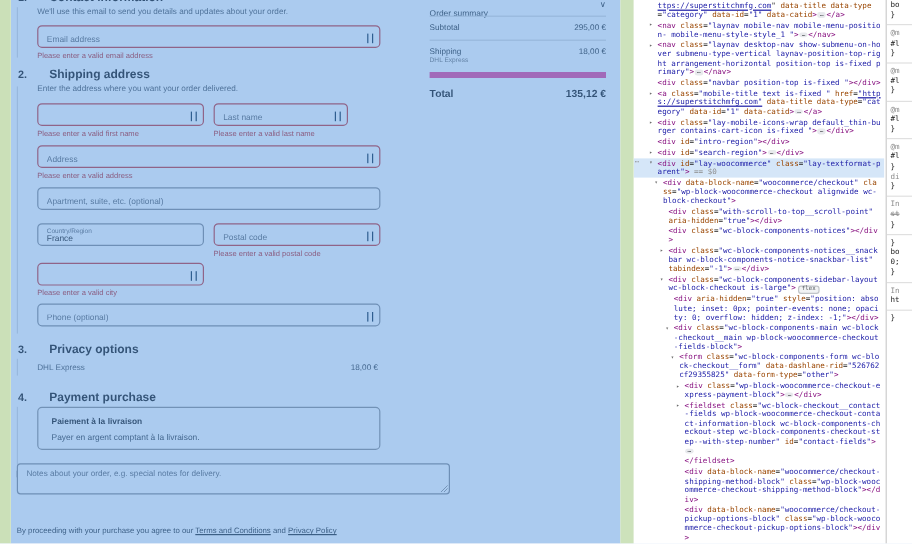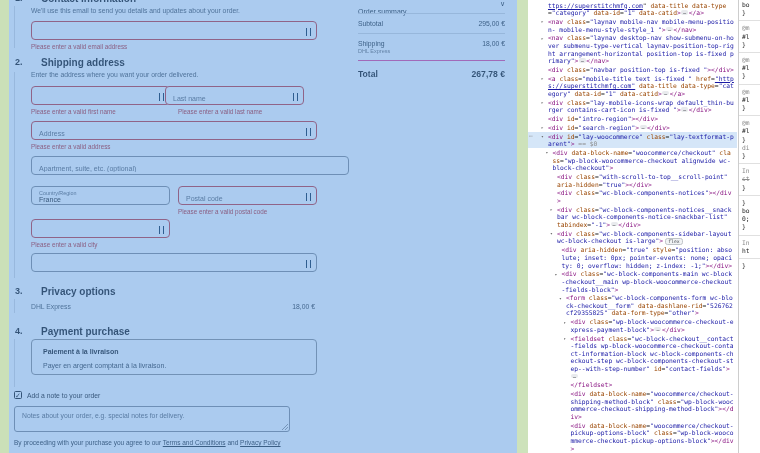--- a/index.html
+++ b/index.html
@@ -51,21 +51,21 @@
 
   
   #osum { position:absolute; left:349px; top:0; width:147px; }
   .os-title-row { position:relative; height:13px; }
   .os-title { font-size:7px; color:#2c3338; }
   .chev { position:absolute; right:0; top:0; font-size:7px; color:#2c3338; }
   .os-row { position:relative; border-top:1px solid #d9d9d9; padding:6px 0; }
   .os-lab { font-size:6.8px; color:#2c3338; }
   .os-sub { font-size:5.5px; color:#757575; margin-top:1px; }
   .os-val { position:absolute; right:0; top:6px; font-size:6.8px; color:#2c3338; }
-  .os-total { border-top:1px solid #ec4899; padding:8px 0; }
+  .os-total { border-top:5px solid #ec4899; padding:8px 0; }
   .os-total .os-lab, .os-total .os-val { font-size:8.6px; font-weight:bold; color:#1e1e1e; }
   .os-total .os-val { top:8px; }
 
   
   #devtools { position:absolute; left:528px; top:0; width:232px; height:453px; background:#fff;
     font-family:"DejaVu Sans Mono", monospace; font-size:6.3px; color:#1b1b1b; }
   #code-pane { position:absolute; left:0; top:0; width:209px; height:453px; overflow:hidden; padding-top:1px; }
   #styles-pane { position:absolute; left:210px; top:0; width:22px; height:453px;
     border-left:1px solid #cdcdcd; overflow:hidden; padding:1px 0 0 3px; }
   .crow { position:relative; line-height:7.6px; word-break:break-all; padding:0.6px 3px 0.6px 20px; }
@@ -96,84 +96,86 @@
 
     <div class="stepline" style="top:6px;height:42px;"></div>
     <div class="stepline" style="top:72px;height:206px;"></div>
     <div class="stepline" style="top:299px;height:14px;"></div>
     <div class="stepline" style="top:339px;height:48px;"></div>
 
     <div class="stepnum" style="top:-7px;">1.</div>
     <div class="stephead" style="top:-7px;">Contact information</div>
     <div class="stepdesc" style="top:7px;">We'll use this email to send you details and updates about your order.</div>
     <div class="fld error" style="left:22px;top:21px;width:286px;">
+      <input placeholder="Email address" style="">
       <span class="dash-ic"></span>
     </div>
     <div class="err" style="top:43px;">Please enter a valid email address</div>
 
     <div class="stepnum" style="top:57px;">2.</div>
     <div class="stephead" style="top:57px;">Shipping address</div>
     <div class="stepdesc" style="top:71px;">Enter the address where you want your order delivered.</div>
 
     <div class="fld error" style="left:22px;top:86px;width:139px;">
       <span class="dash-ic"></span>
     </div>
-    <div class="fld error" style="left:156px;top:86px;width:139px;">
+    <div class="fld error" style="left:169px;top:86px;width:112px;">
       <input placeholder="Last name" style="">
       <span class="dash-ic"></span>
     </div>
     <div class="err" style="top:108px;">Please enter a valid first name</div>
     <div class="err" style="left:169px;top:108px;">Please enter a valid last name</div>
 
     <div class="fld error" style="left:22px;top:121px;width:286px;">
       <input placeholder="Address" style="">
       <span class="dash-ic"></span>
     </div>
     <div class="err" style="top:143px;">Please enter a valid address</div>
 
-    <div class="fld noicon" style="left:22px;top:156px;width:318px;">
+    <div class="fld noicon" style="left:22px;top:156px;width:286px;">
       <input placeholder="Apartment, suite, etc. (optional)" style="">
     </div>
 
     <div class="fld" style="left:22px;top:186px;width:139px;">
       <span class="float-lab">Country/Region</span>
       <span class="float-val">France</span>
     </div>
     <div class="fld error" style="left:169px;top:186px;width:139px;">
       <input placeholder="Postal code" style="">
       <span class="dash-ic"></span>
     </div>
     <div class="err" style="left:169px;top:208px;">Please enter a valid postal code</div>
 
     <div class="fld error" style="left:22px;top:219px;width:139px;">
       <span class="dash-ic"></span>
     </div>
     <div class="err" style="top:241px;">Please enter a valid city</div>
 
     <div class="fld noicon" style="left:22px;top:253px;width:286px;">
+      <input placeholder="Phone (optional)" style="">
       <span class="dash-ic"></span>
     </div>
 
     <div class="stepnum" style="top:286px;">3.</div>
     <div class="stephead" style="top:286px;">Privacy options</div>
     <div class="stepdesc" style="top:303px;">DHL Express</div>
     <div style="position:absolute;right:202px;top:303px;font-size:6.8px;color:#3c434a;">18,00 €</div>
 
     <div class="stepnum" style="top:326px;">4.</div>
     <div class="stephead" style="top:326px;">Payment purchase</div>
     <div class="payment-box" style="left:22px;top:339px;width:286px;height:36px;">
       <div class="pay-title">Paiement à la livraison</div>
       <div class="pay-desc">Payer en argent comptant à la livraison.</div>
     </div>
 
     <div class="chkrow" style="top:391px;">
       <div class="chkbox">✓</div>
       <div class="chklab">Add a note to your order</div>
     </div>
-    <div class="note-area" style="left:5px;top:406px;width:276px;height:26px;">
+    <div class="note-area" style="left:5px;top:386px;width:361px;height:26px;">
       <textarea placeholder="Notes about your order, e.g. special notes for delivery." style=""></textarea>
       <div class="resize-grip"></div>
     </div>
 
     <div class="terms" style="left:5px;top:439px;"><span>By proceeding with your purchase you agree to our </span><a href="#">Terms and Conditions</a><span> and </span><a href="#">Privacy Policy</a></div>
 
     <div id="osum">
       <div class="os-title-row">
         <span class="os-title">Order summary</span>
         <span class="chev">∨</span>
@@ -182,21 +184,21 @@
         <div class="os-lab">Subtotal</div>
         <div class="os-val">295,00 €</div>
       </div>
       <div class="os-row">
         <div class="os-lab">Shipping</div>
         <div class="os-sub">DHL Express</div>
         <div class="os-val">18,00 €</div>
       </div>
       <div class="os-row os-total">
         <div class="os-lab">Total</div>
-        <div class="os-val">267,78 €</div>
+        <div class="os-val">135,12 €</div>
       </div>
     </div>
   </div>
 
   <div id="hl-overlay"></div>
   <div id="pad-left" class="pad-strip"></div>
   <div id="pad-right" class="pad-strip"></div>
 
   <div id="devtools">
     <div id="code-pane">

